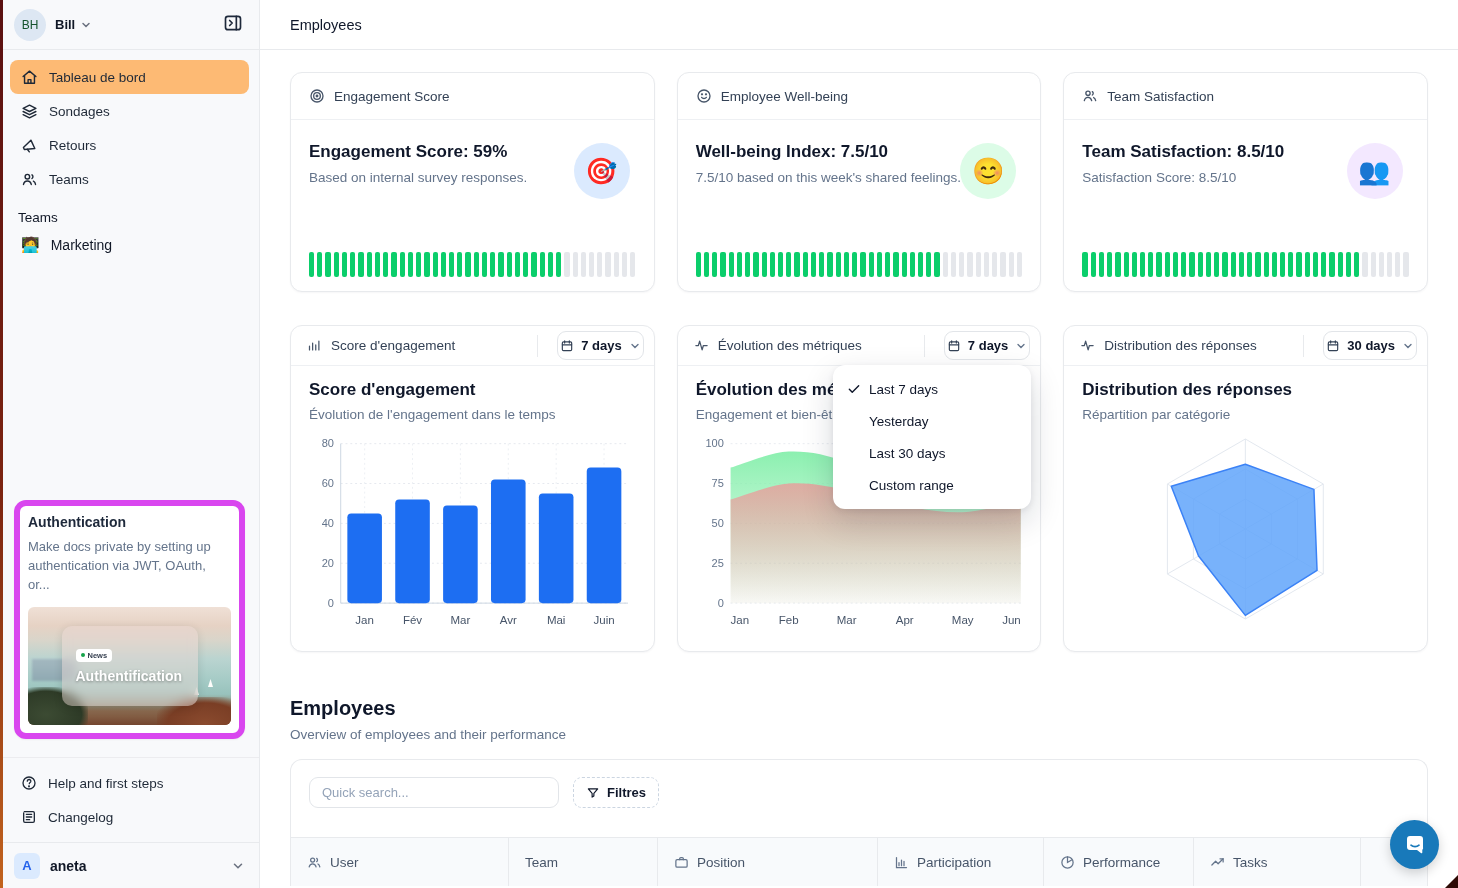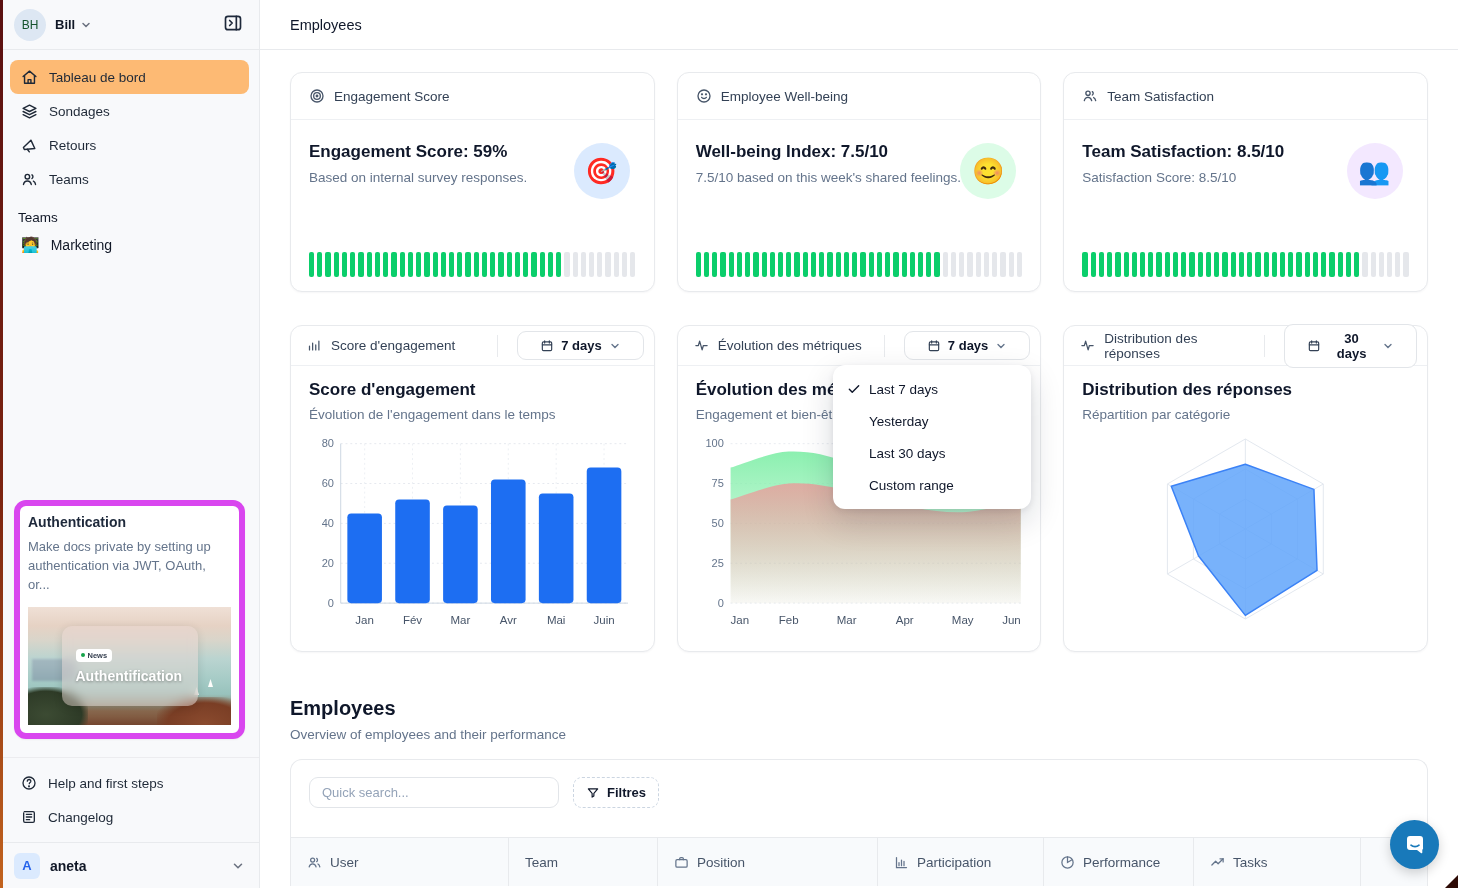--- a/index.html
+++ b/index.html
@@ -20,21 +20,21 @@
   .sb-item { height:34px; display:flex; align-items:center; gap:11px; padding:0 11px; border-radius:8px; font-size:13.5px; color:#1f2937; cursor:pointer; }
   .sb-item.active { background:#fdba74; }
   .sb-item .ic { display:flex; color:#1f2937; }
   .sb-section { padding:14px 18px 2px 18px; font-size:13.5px; color:#111827; }
   .sb-team { height:36px; display:flex; align-items:center; gap:11px; padding:0 18px 0 21px; font-size:14px; color:#111827; cursor:pointer; }
   .sb-team .emo { font-size:15px; }
   .sb-spacer { flex:1; }
   .promo-card { margin:0 14px 18px 14px; background:#fff; border:6px solid #d946ef; border-radius:12px; padding:8px; box-shadow:0 1px 2px rgba(15,23,42,.05); cursor:pointer; }
   .promo-title { font-size:14px; font-weight:700; color:#1e293b; }
   .promo-desc { font-size:13px; color:#64748b; line-height:1.45; margin-top:8px; }
-  .promo-img { margin-top:12px; height:118px; border-radius:0; position:relative; overflow:hidden;
+  .promo-img { margin-top:12px; height:118px; border-radius:6px; position:relative; overflow:hidden;
      background:linear-gradient(180deg,#efe0d6 0%,#e6d2c4 16%,#d9d5ca 28%,#bad4d0 44%,#a5cbc6 62%,#98c2bc 74%,#8b6b50 88%,#74462f 100%); }
   .promo-img .city { position:absolute; left:4px; bottom:44px; width:44px; height:22px; background:linear-gradient(180deg,#9fb2bd,#8aa2ae); filter:blur(1px); opacity:.8; }
   .promo-img .bush { position:absolute; left:-10px; bottom:-8px; width:70px; height:46px; background:radial-gradient(ellipse at 40% 60%,#3c4b33 0%,#2e3b27 60%,transparent 75%); }
   .promo-img .rock { position:absolute; right:-6px; bottom:-10px; width:80px; height:38px; background:radial-gradient(ellipse at 60% 70%,#8a4a2e 0%,#7a3e25 55%,transparent 78%); }
   .promo-img .sail1,.promo-img .sail2 { position:absolute; width:5px; height:8px; background:#fdfdfb; clip-path:polygon(0 100%,100% 100%,50% 0); }
   .promo-img .sail1 { right:32px; bottom:30px; } .promo-img .sail2 { right:18px; bottom:38px; }
   .glass { position:absolute; left:50%; top:50%; transform:translate(-50%,-50%); width:136px; height:80px; border-radius:10px; background:rgba(235,215,210,.45); backdrop-filter:blur(5px); box-shadow:0 2px 10px rgba(0,0,0,.12); display:flex; flex-direction:column; justify-content:center; padding-left:14px; }
   .news-pill { display:inline-flex; align-items:center; gap:3px; background:#fff; border-radius:4px; font-size:7.5px; color:#374151; padding:2px 5px; width:max-content; font-weight:600; }
   .news-dot { width:4px; height:4px; border-radius:50%; background:#16a34a; }
   .glass-title { margin-top:6px; color:#fff; font-size:14px; font-weight:700; text-shadow:0 1px 3px rgba(0,0,0,.35); }
@@ -58,21 +58,21 @@
   .stat-sub { font-size:13.5px; color:#64748b; margin-top:8px; }
   .emoji-bubble { position:absolute; right:24px; top:70px; width:56px; height:56px; border-radius:50%; display:flex; align-items:center; justify-content:center; font-size:26px; }
   .progress { position:absolute; left:18px; right:18px; bottom:14px; height:25px; display:flex; gap:3px; }
   .progress span { flex:1; border-radius:2px; }
 
   .chart-row { margin-top:33px; }
   .chart-card { height:327px; }
   .chart-head { height:40px; display:flex; align-items:center; gap:9px; padding:0 10px 0 16px; border-bottom:1px solid #eef0f3; font-size:13.5px; color:#334155; }
   .chart-head .ic { display:flex; color:#475569; }
   .head-sep { width:1px; height:22px; background:#e8eaed; margin-left:auto; margin-right:10px; }
-  .range-btn { display:flex; align-items:center; gap:7px; border:1px solid #e2e5e9; background:#fff; border-radius:9px; padding:6px 22px; font-size:13px; font-weight:600; color:#0f172a; cursor:pointer; font-family:inherit; }
+  .range-btn { display:flex; align-items:center; gap:7px; border:1px solid #e2e5e9; background:#fff; border-radius:9px; padding:6px 2px; font-size:13px; font-weight:600; color:#0f172a; cursor:pointer; font-family:inherit; }
   .range-btn .cal { display:flex; color:#334155; }
   .range-btn .cv { display:flex; color:#64748b; }
   .chart-body { padding:14px 18px 0 18px; }
   .chart-title { font-size:17px; font-weight:700; color:#0f172a; }
   .chart-sub { font-size:13.5px; color:#64748b; margin:7px 0 8px 0; }
   .chart-box { width:100%; }
   .chart-box svg { display:block; width:100%; }
   .radar-box { display:flex; justify-content:center; margin-top:-8px; }
 
   

